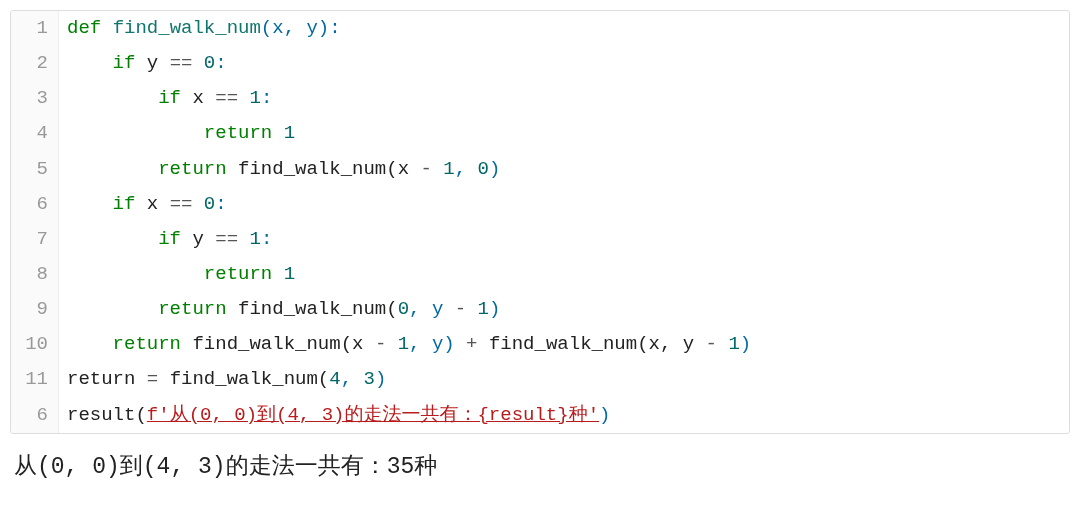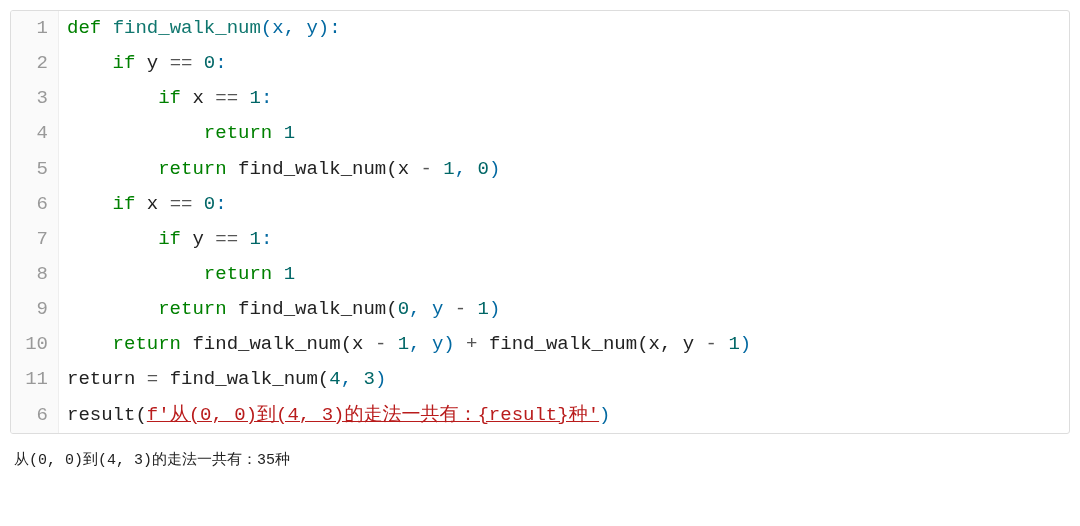--- a/index.html
+++ b/index.html
@@ -37,21 +37,21 @@
     }
     .kw { color: #008000; font-weight: normal; }
     .fn { color: #0f766e; }
     .num { color: #006666; }
     .op { color: #555; }
     .str { color: #b91c1c; text-decoration: underline; }
     .pn { color: #0369a1; }
     .nm { color: #222; }
     .output {
       padding: 6px 4px 6px 4px;
-      font-size: 15px;
+      font-size: 23px;
       color: #222;
     }
   </style>
 </head>
 <body>
 
 <div class="code-container">
     <div class="code-line"><div class="gutter">1</div><div class="src"><span class="kw">def</span><span class="nm"> </span><span class="fn">find_walk_num</span><span class="pn">(x, y):</span></div></div>
     <div class="code-line"><div class="gutter">2</div><div class="src"><span class="nm">    </span><span class="kw">if</span><span class="nm"> y </span><span class="op">==</span><span class="nm"> </span><span class="num">0</span><span class="pn">:</span></div></div>
     <div class="code-line"><div class="gutter">3</div><div class="src"><span class="nm">        </span><span class="kw">if</span><span class="nm"> x </span><span class="op">==</span><span class="nm"> </span><span class="num">1</span><span class="pn">:</span></div></div>

